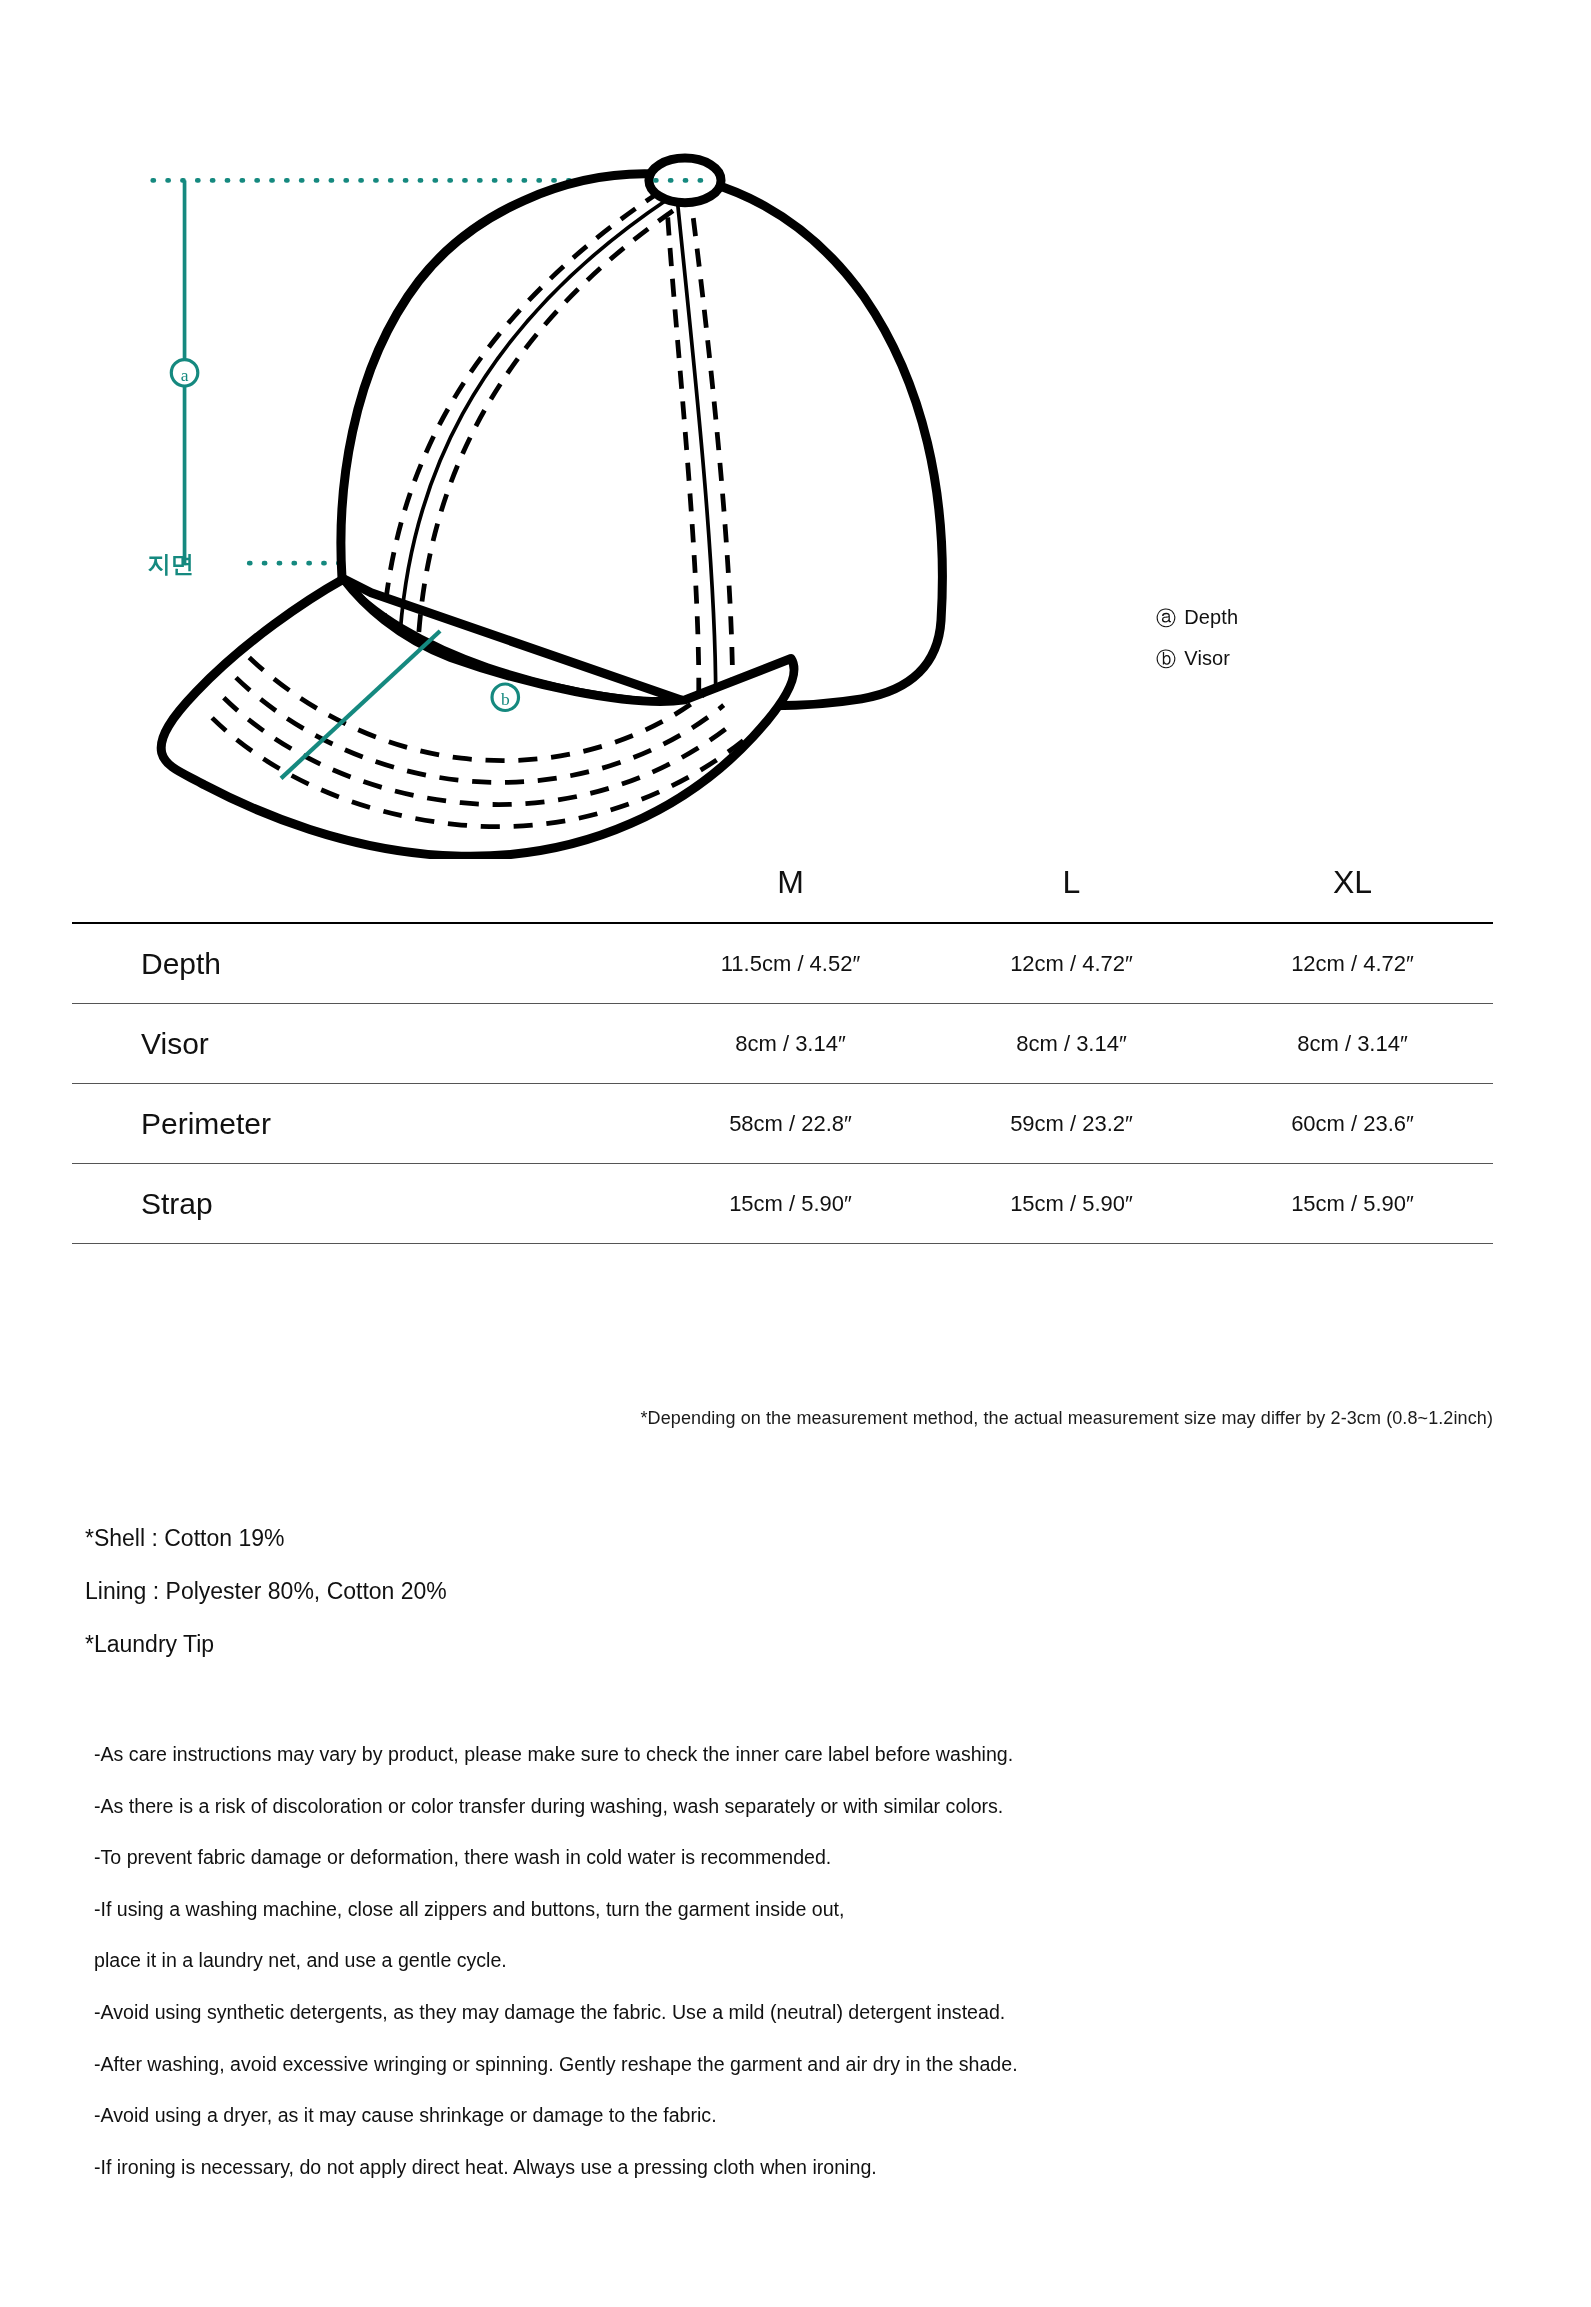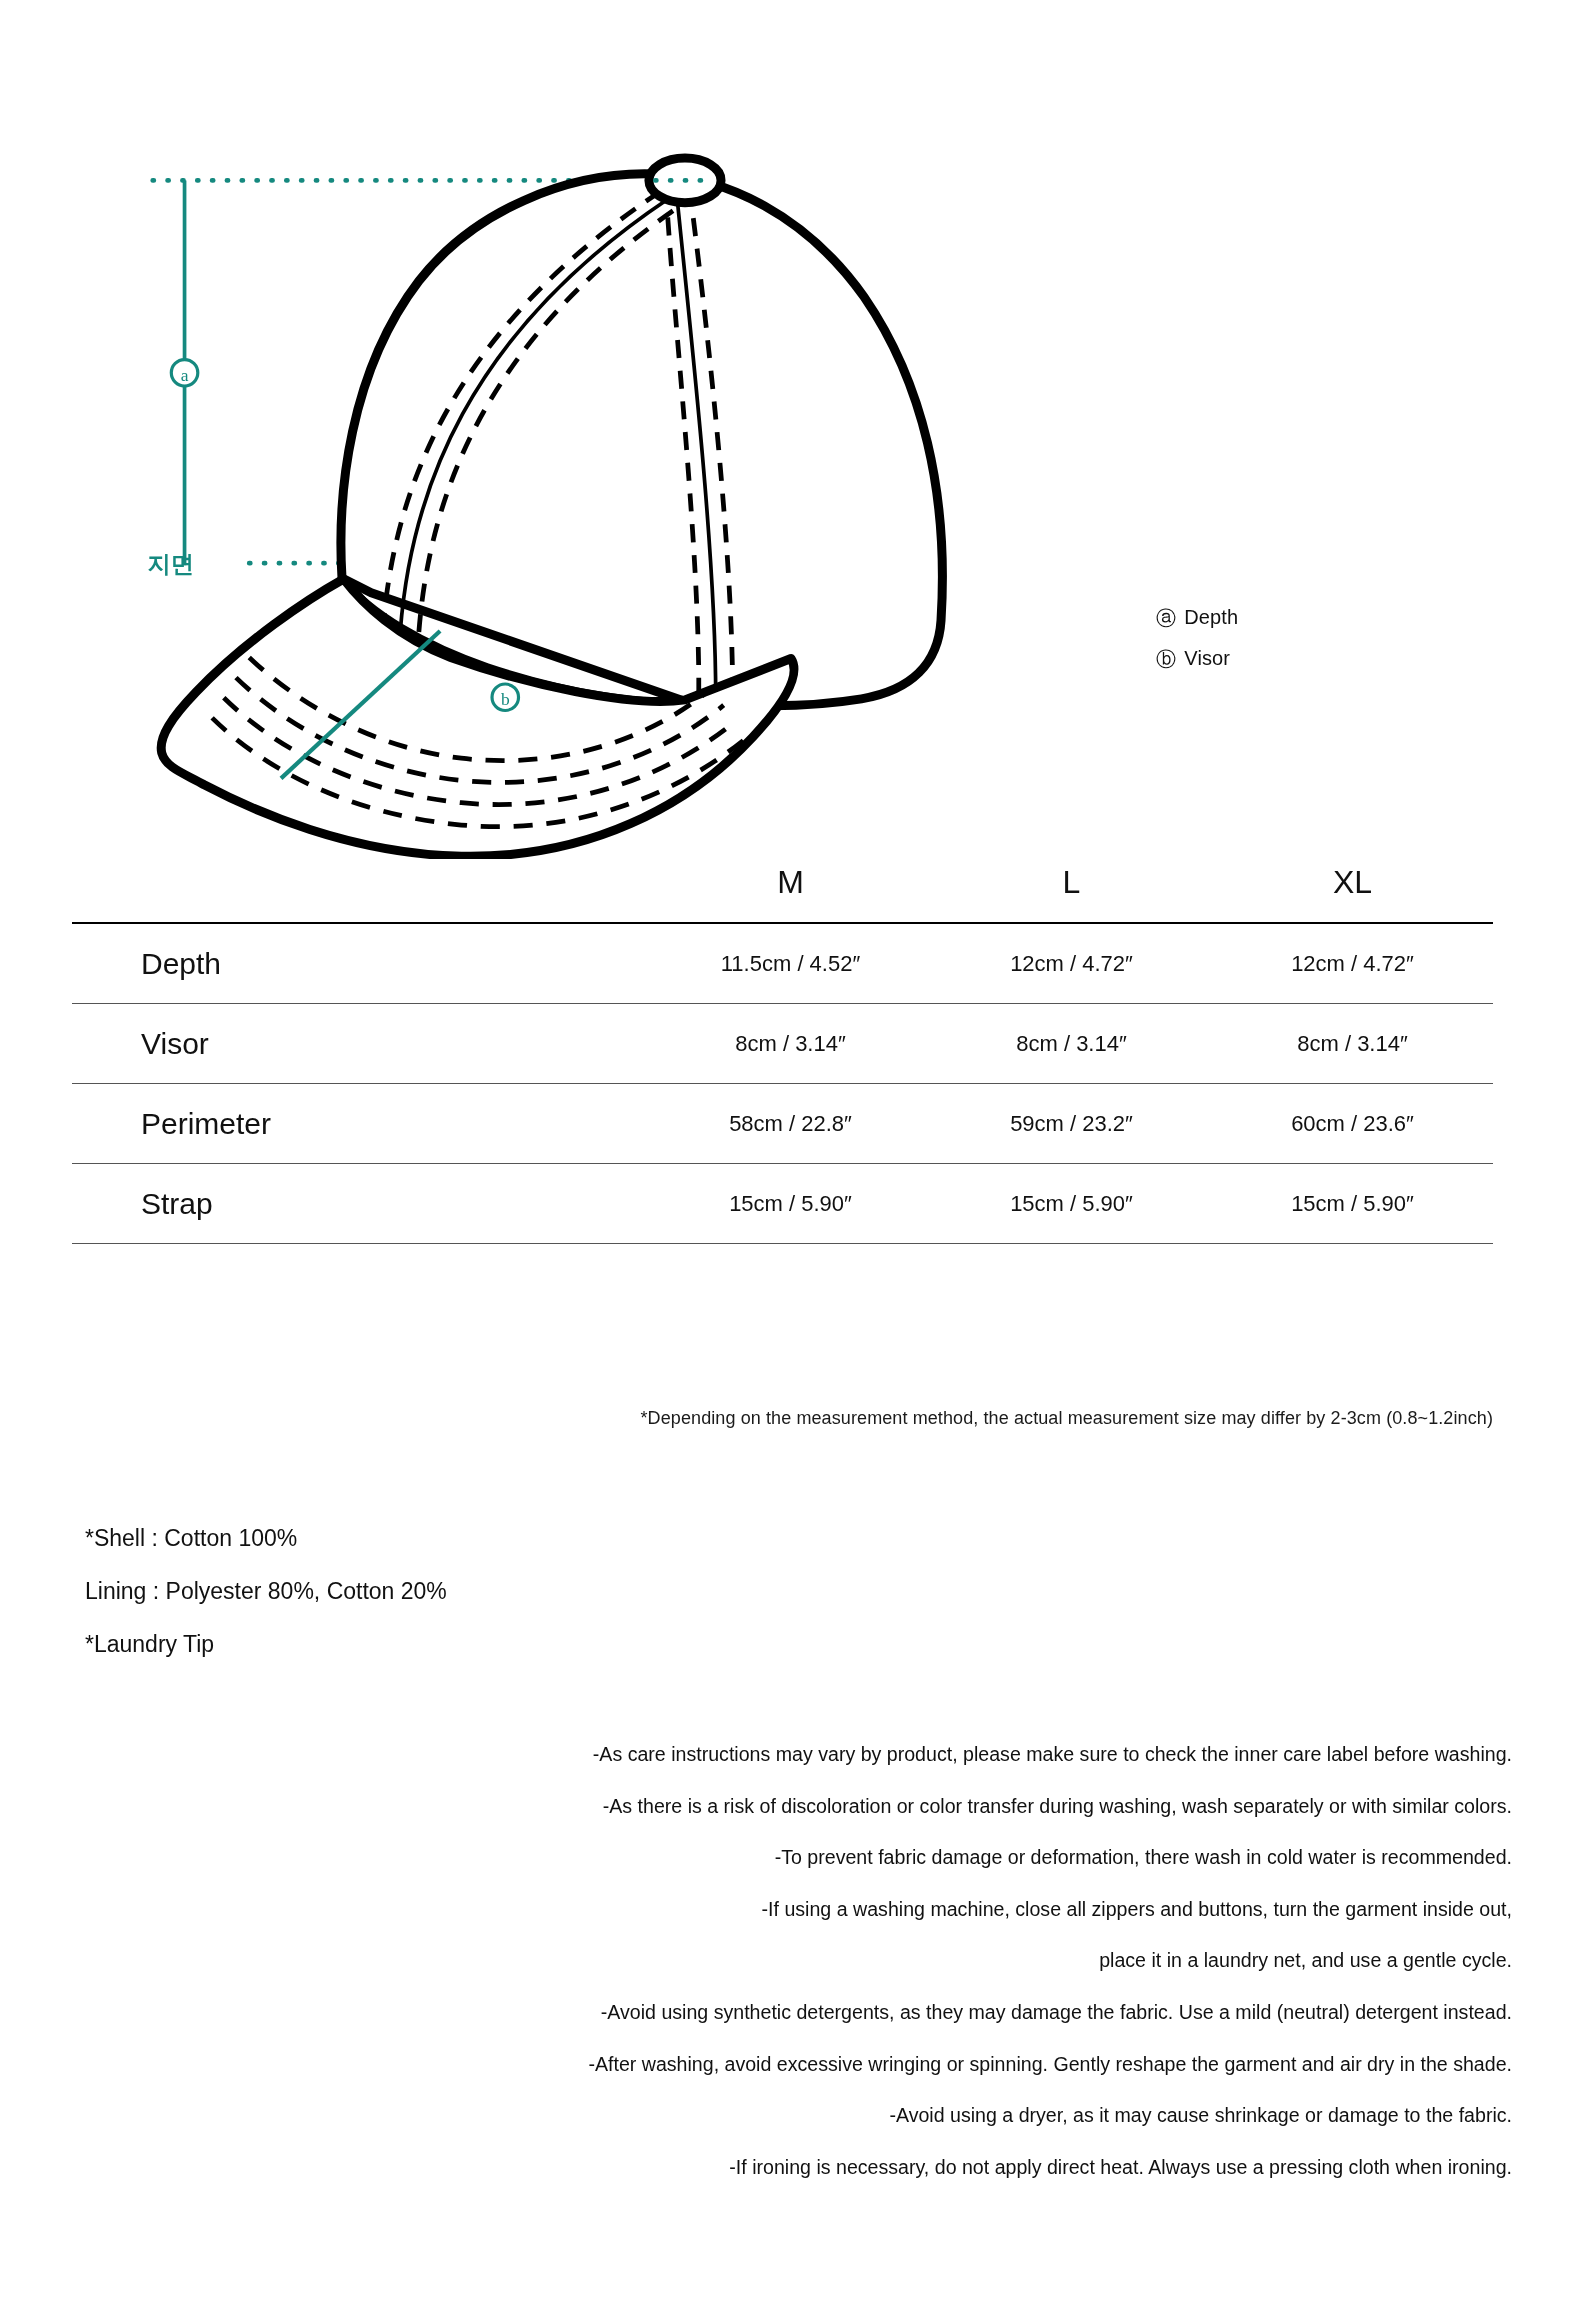--- a/index.html
+++ b/index.html
@@ -122,24 +122,23 @@
   }
   .info-line {
     font-size: 23px;
     color: #111111;
     line-height: 1.0;
     margin-bottom: 30px;
     white-space: nowrap;
   }
   #tips-block {
     position: absolute;
-    left: 80px;
+    left: 94px;
     top: 1745px;
     width: 1432px;
-    text-align: right;
   }
   .tip-line {
     font-size: 19.6px;
     color: #111111;
     line-height: 1.0;
     margin-bottom: 32px;
     white-space: nowrap;
   }
   .tip-line.cont {
     padding-left: 0px;
@@ -270,21 +269,21 @@
         <td>15cm / 5.90″</td>
         <td>15cm / 5.90″</td>
       </tr>
     </tbody>
   </table>
 </div>
 
 <div id="table-note">*Depending on the measurement method, the actual measurement size may differ by 2-3cm (0.8~1.2inch)</div>
 
 <div id="info-block">
-  <div class="info-line">*Shell : Cotton 100%</div>
+  <div class="info-line">*Shell : Cotton 19%</div>
   <div class="info-line">Lining : Polyester 80%, Cotton 20%</div>
   <div class="info-line">*Laundry Tip</div>
 </div>
 
 <div id="tips-block">
   <div class="tip-line">-As care instructions may vary by product, please make sure to check the inner care label before washing.</div>
   <div class="tip-line">-As there is a risk of discoloration or color transfer during washing, wash separately or with similar colors.</div>
   <div class="tip-line">-To prevent fabric damage or deformation, there wash in cold water is recommended.</div>
   <div class="tip-line">-If using a washing machine, close all zippers and buttons, turn the garment inside out,</div>
   <div class="tip-line cont">place it in a laundry net, and use a gentle cycle.</div>

